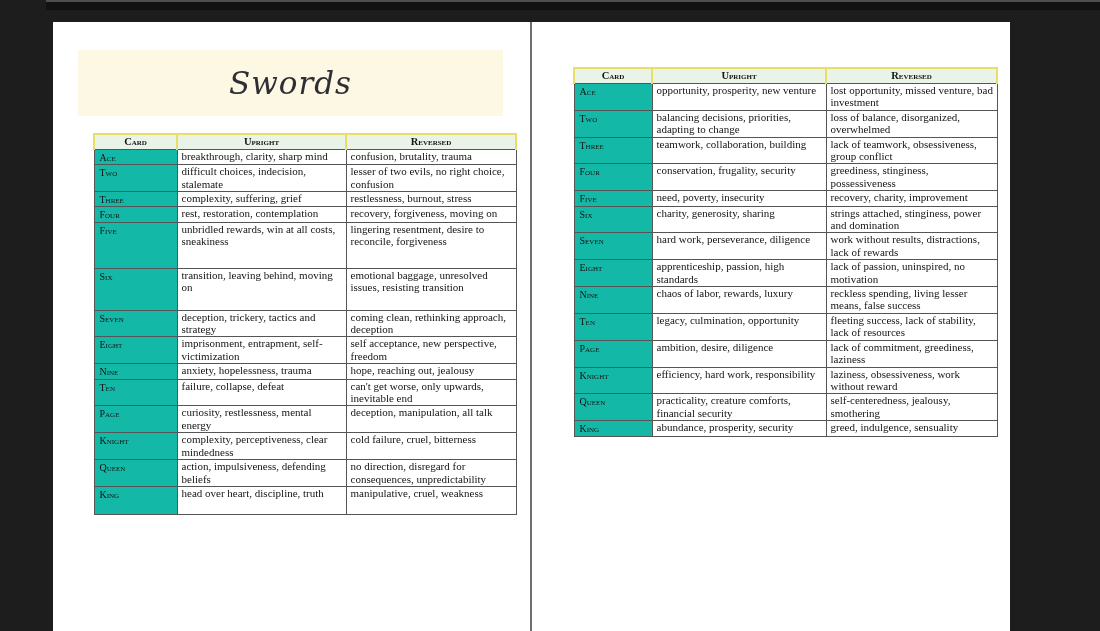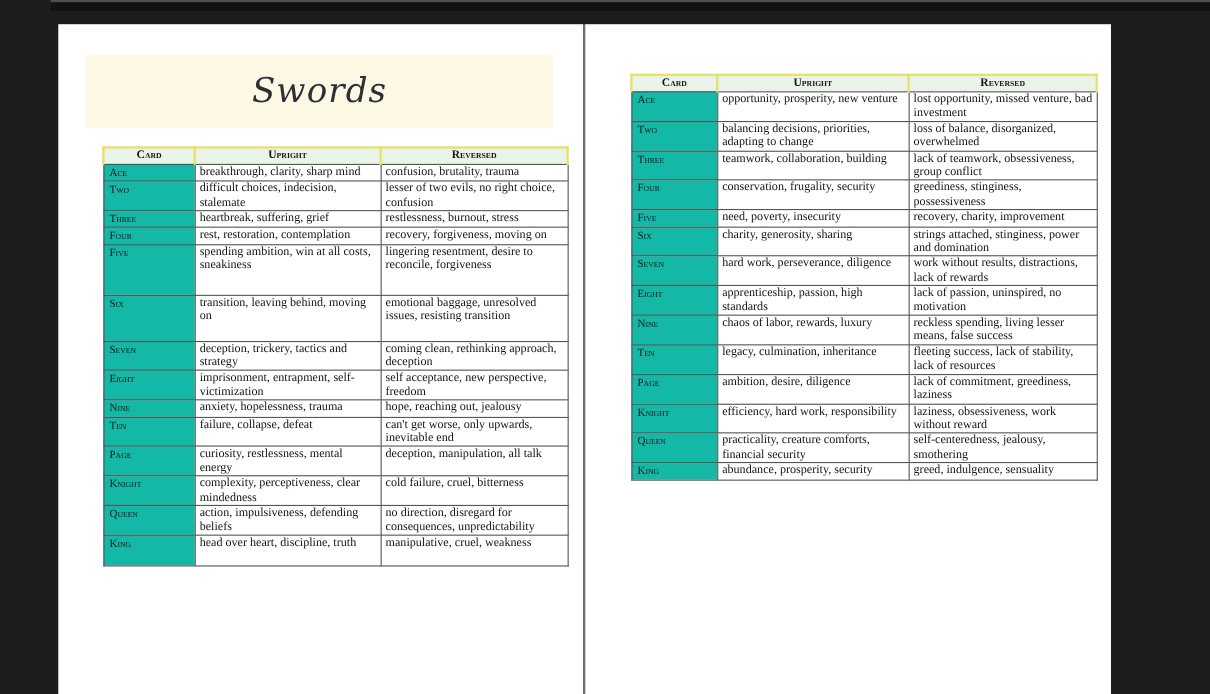--- a/index.html
+++ b/index.html
@@ -59,31 +59,31 @@
               <td class="c1">breakthrough, clarity, sharp mind</td>
               <td class="c2">confusion, brutality, trauma</td>
             </tr>
             <tr>
               <td class="card c0">Two</td>
               <td class="c1">difficult choices, indecision, stalemate</td>
               <td class="c2">lesser of two evils, no right choice, confusion</td>
             </tr>
             <tr>
               <td class="card c0">Three</td>
-              <td class="c1">heartbreak, suffering, grief</td>
+              <td class="c1">complexity, suffering, grief</td>
               <td class="c2">restlessness, burnout, stress</td>
             </tr>
             <tr>
               <td class="card c0">Four</td>
               <td class="c1">rest, restoration, contemplation</td>
               <td class="c2">recovery, forgiveness, moving on</td>
             </tr>
             <tr>
               <td class="card c0">Five</td>
-              <td class="c1">spending ambition, win at all costs, sneakiness</td>
+              <td class="c1">unbridled rewards, win at all costs, sneakiness</td>
               <td class="c2">lingering resentment, desire to reconcile, forgiveness</td>
             </tr>
             <tr>
               <td class="card c0">Six</td>
               <td class="c1">transition, leaving behind, moving on</td>
               <td class="c2">emotional baggage, unresolved issues, resisting transition</td>
             </tr>
             <tr>
               <td class="card c0">Seven</td>
               <td class="c1">deception, trickery, tactics and strategy</td>
@@ -180,21 +180,21 @@
               <td class="c1">apprenticeship, passion, high standards</td>
               <td class="c2">lack of passion, uninspired, no motivation</td>
             </tr>
             <tr>
               <td class="card c0">Nine</td>
               <td class="c1">chaos of labor, rewards, luxury</td>
               <td class="c2">reckless spending, living lesser means, false success</td>
             </tr>
             <tr>
               <td class="card c0">Ten</td>
-              <td class="c1">legacy, culmination, inheritance</td>
+              <td class="c1">legacy, culmination, opportunity</td>
               <td class="c2">fleeting success, lack of stability, lack of resources</td>
             </tr>
             <tr>
               <td class="card c0">Page</td>
               <td class="c1">ambition, desire, diligence</td>
               <td class="c2">lack of commitment, greediness, laziness</td>
             </tr>
             <tr>
               <td class="card c0">Knight</td>
               <td class="c1">efficiency, hard work, responsibility</td>

